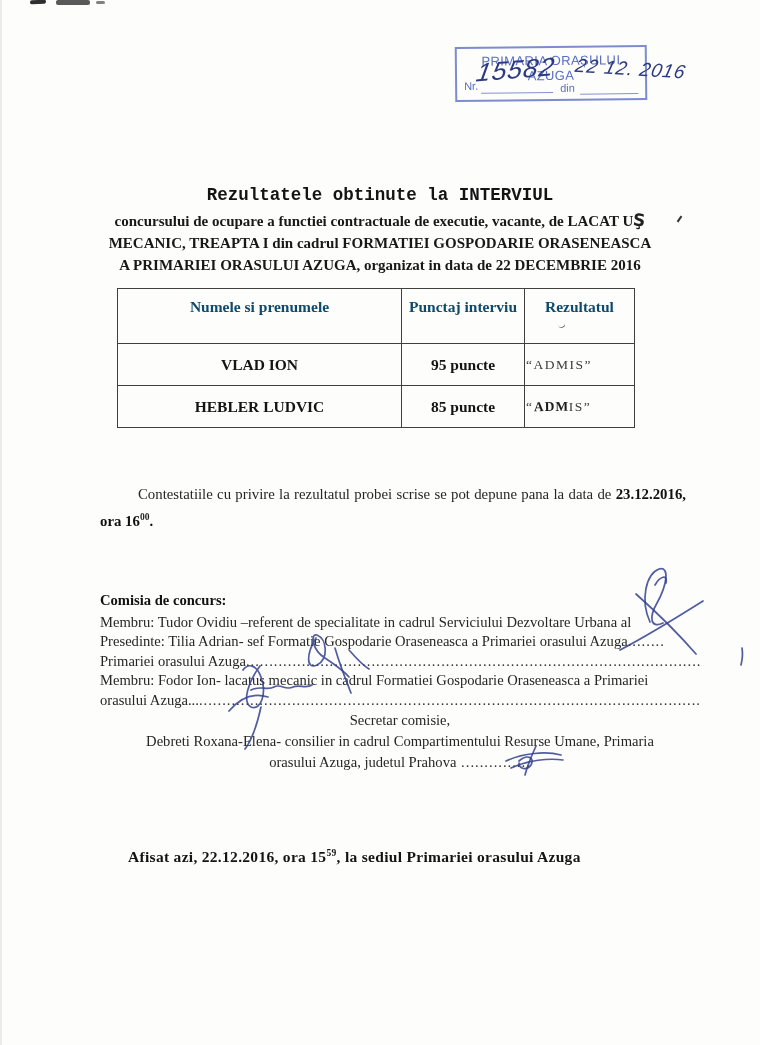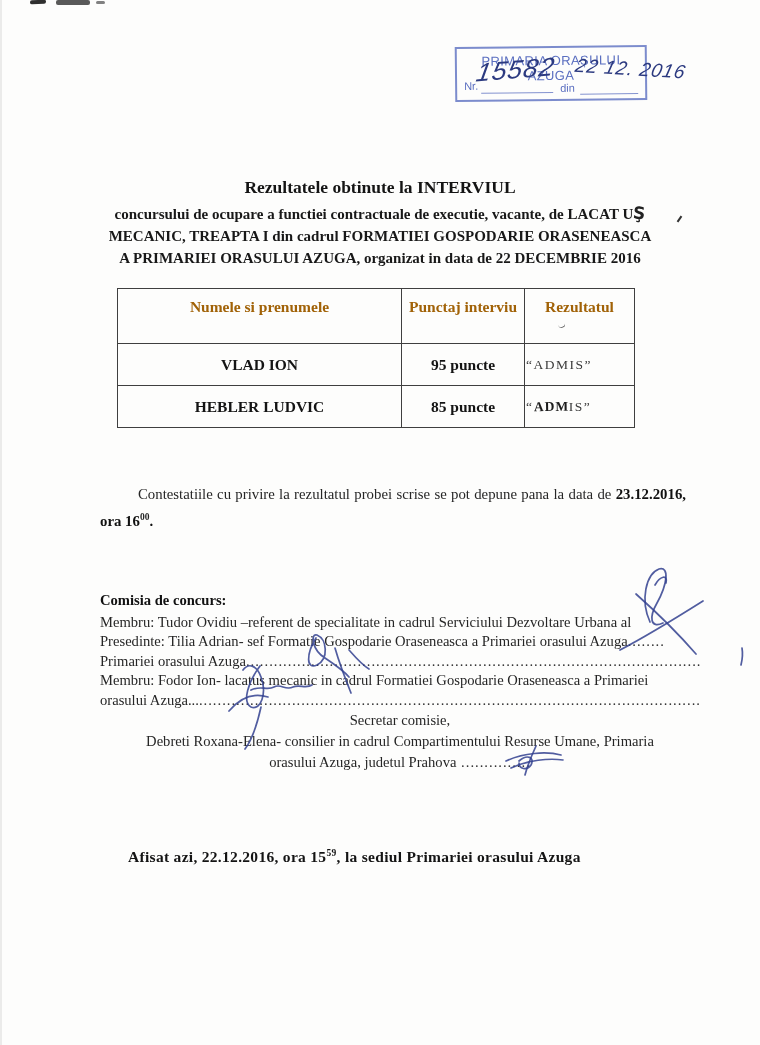--- a/index.html
+++ b/index.html
@@ -26,31 +26,31 @@
   .ul1{left:24px;top:43px;width:72px;}
   .ul2{left:123px;top:45px;width:58px;}
   .hand{font-style:italic;color:#2c3a80;}
   .stamp-nr-value{position:absolute;left:20px;top:6px;font-size:26px;
     transform:skewX(-14deg) rotate(-4deg);letter-spacing:1px;}
   .stamp-date-value{position:absolute;left:118px;top:11px;font-size:19px;white-space:nowrap;
     transform:skewX(-10deg) rotate(4deg);letter-spacing:1px;}
 
   
   .title-block{position:absolute;left:30px;top:177px;width:700px;text-align:center;}
-  .title-line1{font-size:17.5px;font-weight:bold;color:#141414;margin:0 0 4px 0;}
+  .title-line1{font-size:17.5px;font-weight:bold;color:#141414;margin:8px 0 4px 0;font-family:Liberation Mono, monospace;}
   .title-sub{font-size:15px;font-weight:bold;color:#181818;line-height:22px;}
   .hand-s{display:inline-block;font-family:"DejaVu Sans",sans-serif;font-weight:600;
     font-size:17px;color:#222;transform:rotate(6deg);}
   .a-mark{position:absolute;left:676px;top:218px;width:7px;height:2px;background:#333;
     transform:rotate(-55deg);}
 
   
   .results-table{position:absolute;left:117px;top:288px;border-collapse:collapse;}
   .results-table th,.results-table td{border:1px solid #3f3f3f;}
-  .results-table th{font-size:15.5px;font-weight:bold;color:#a16207;vertical-align:top;
+  .results-table th{font-size:15.5px;font-weight:bold;color:#0c4a6e;vertical-align:top;
     padding-top:7px;line-height:21px;}
   .col-name{width:281px;}
   .col-score{width:120px;}
   .col-result{width:107px;}
   .hrow{height:55px;}
   .drow{height:42px;}
   .cell-name,.cell-score{font-size:15.5px;font-weight:bold;color:#141414;text-align:center;}
   .cell-result{font-size:13.5px;color:#3a3a3a;text-align:left;
     letter-spacing:1.5px;}
   .hand-over{font-family:Liberation Serif, serif;font-weight:700;color:#1c1c1c;

